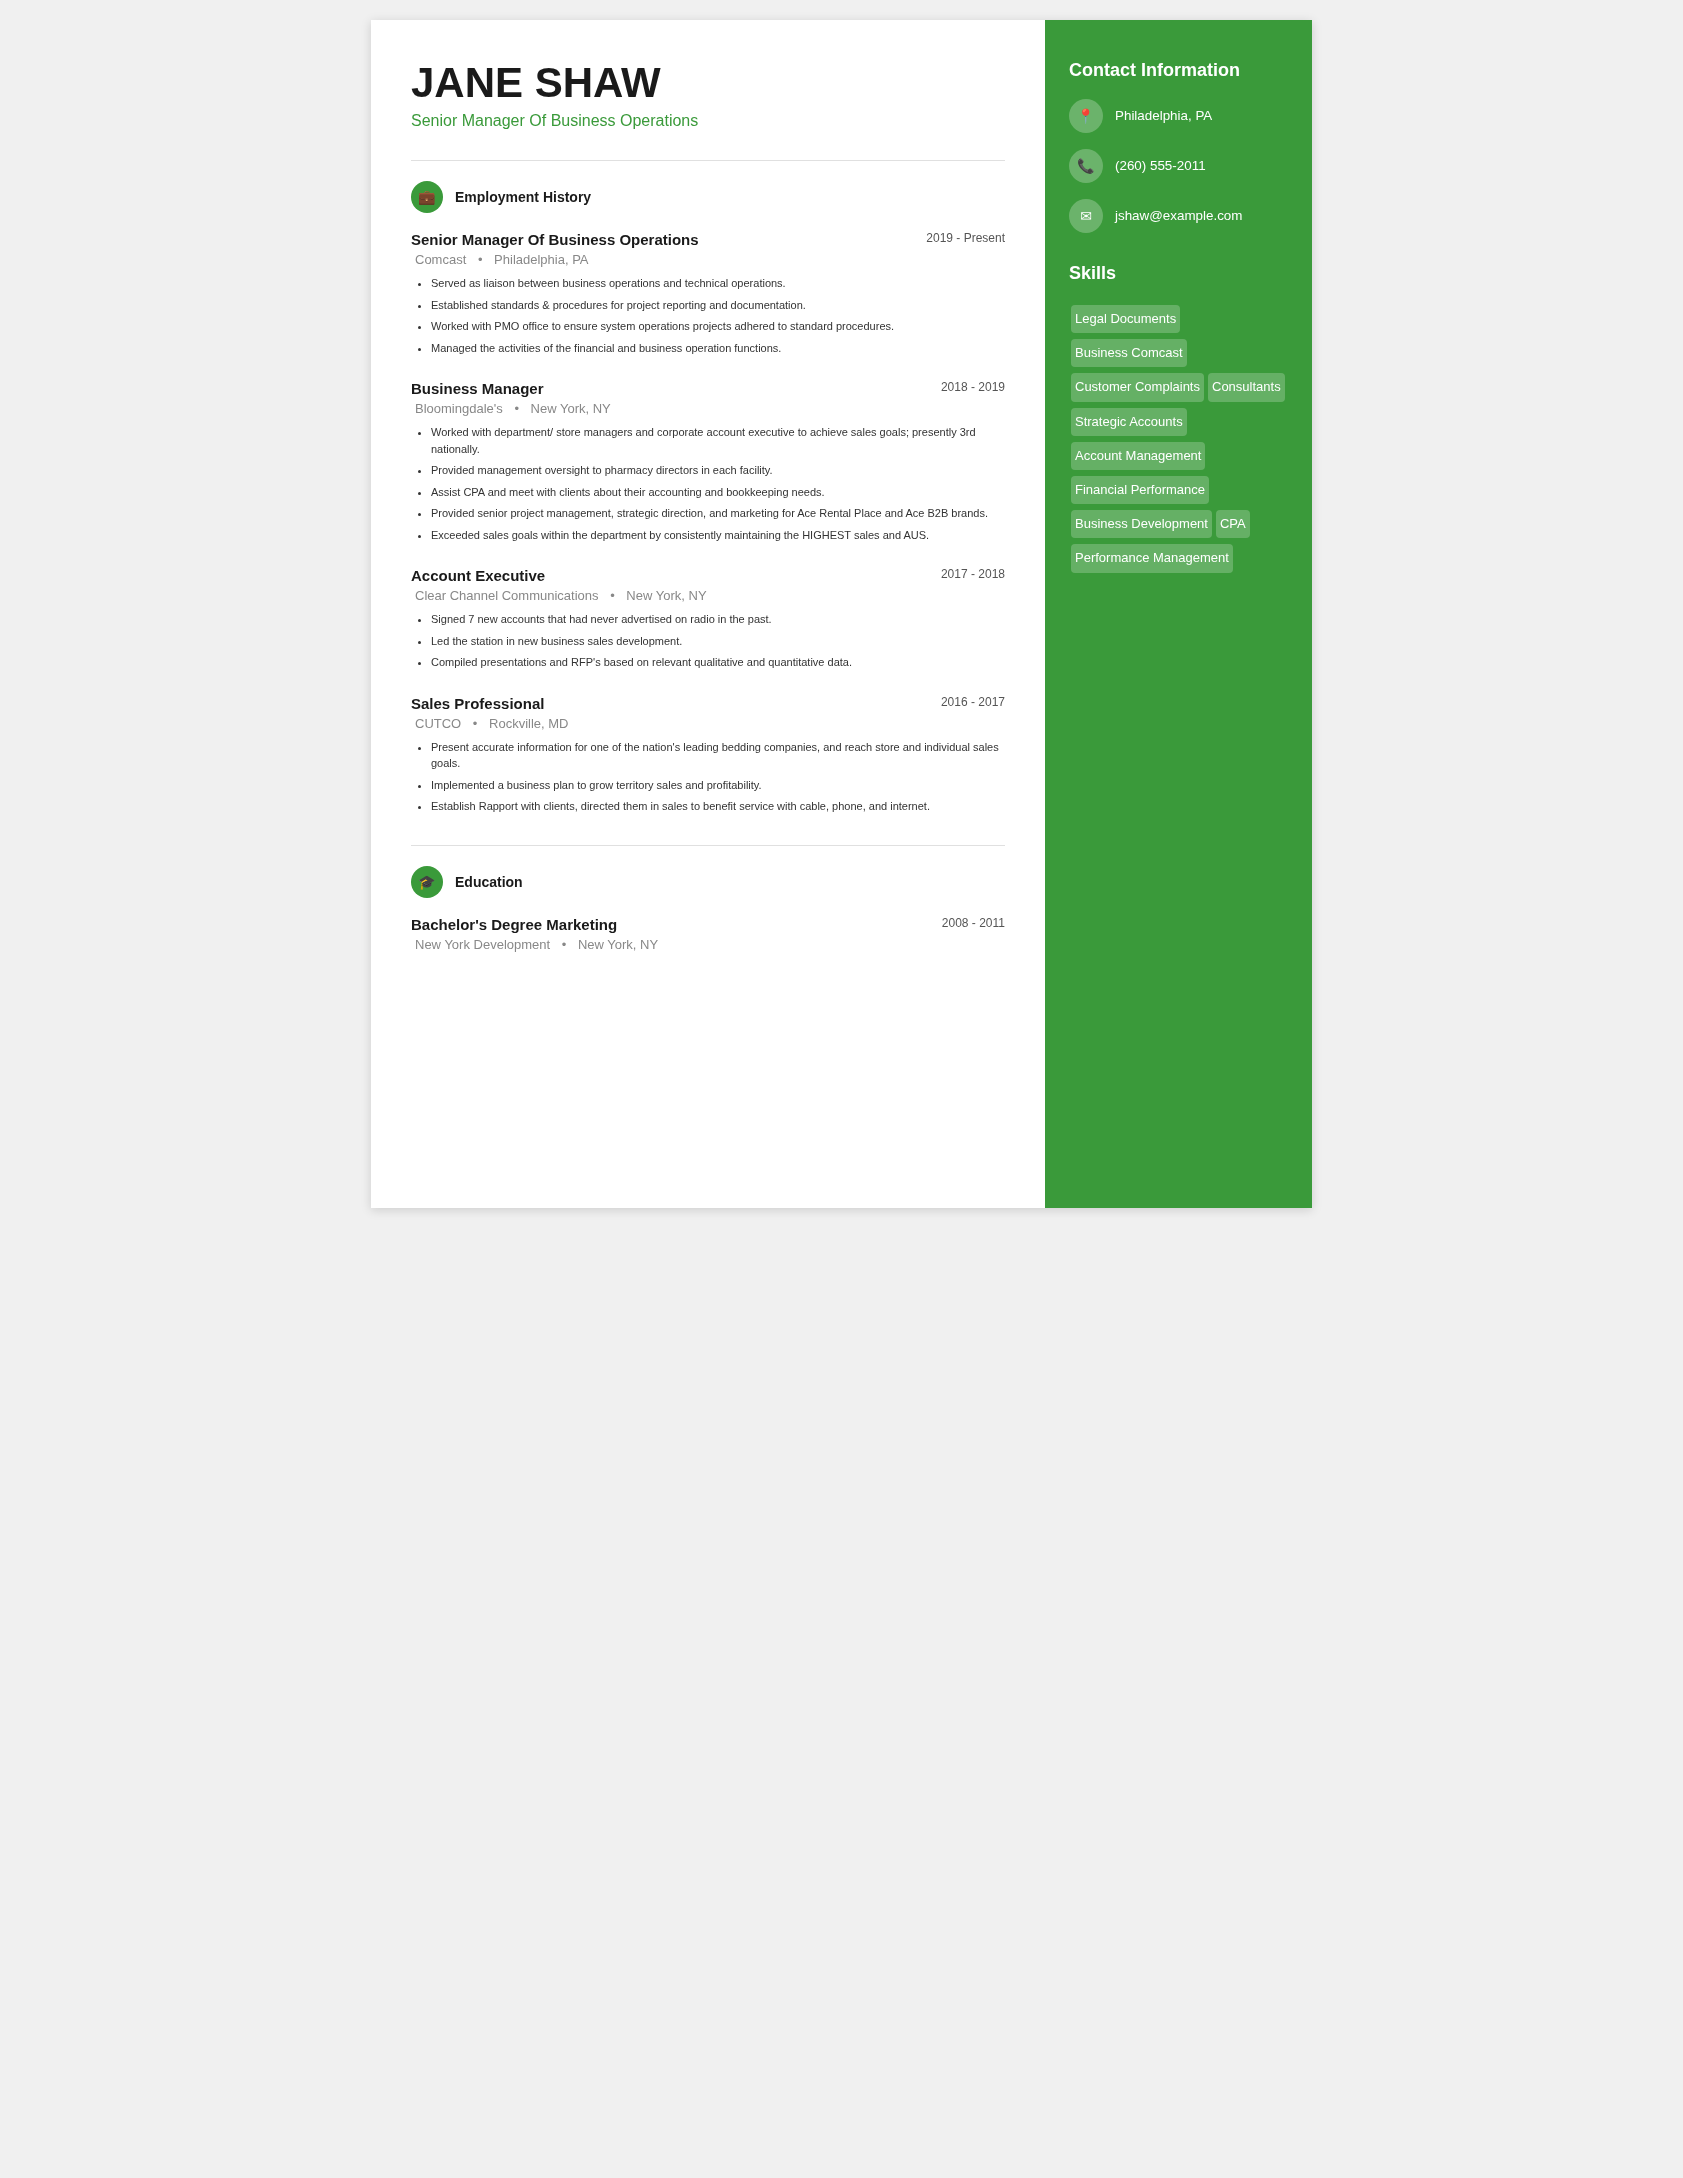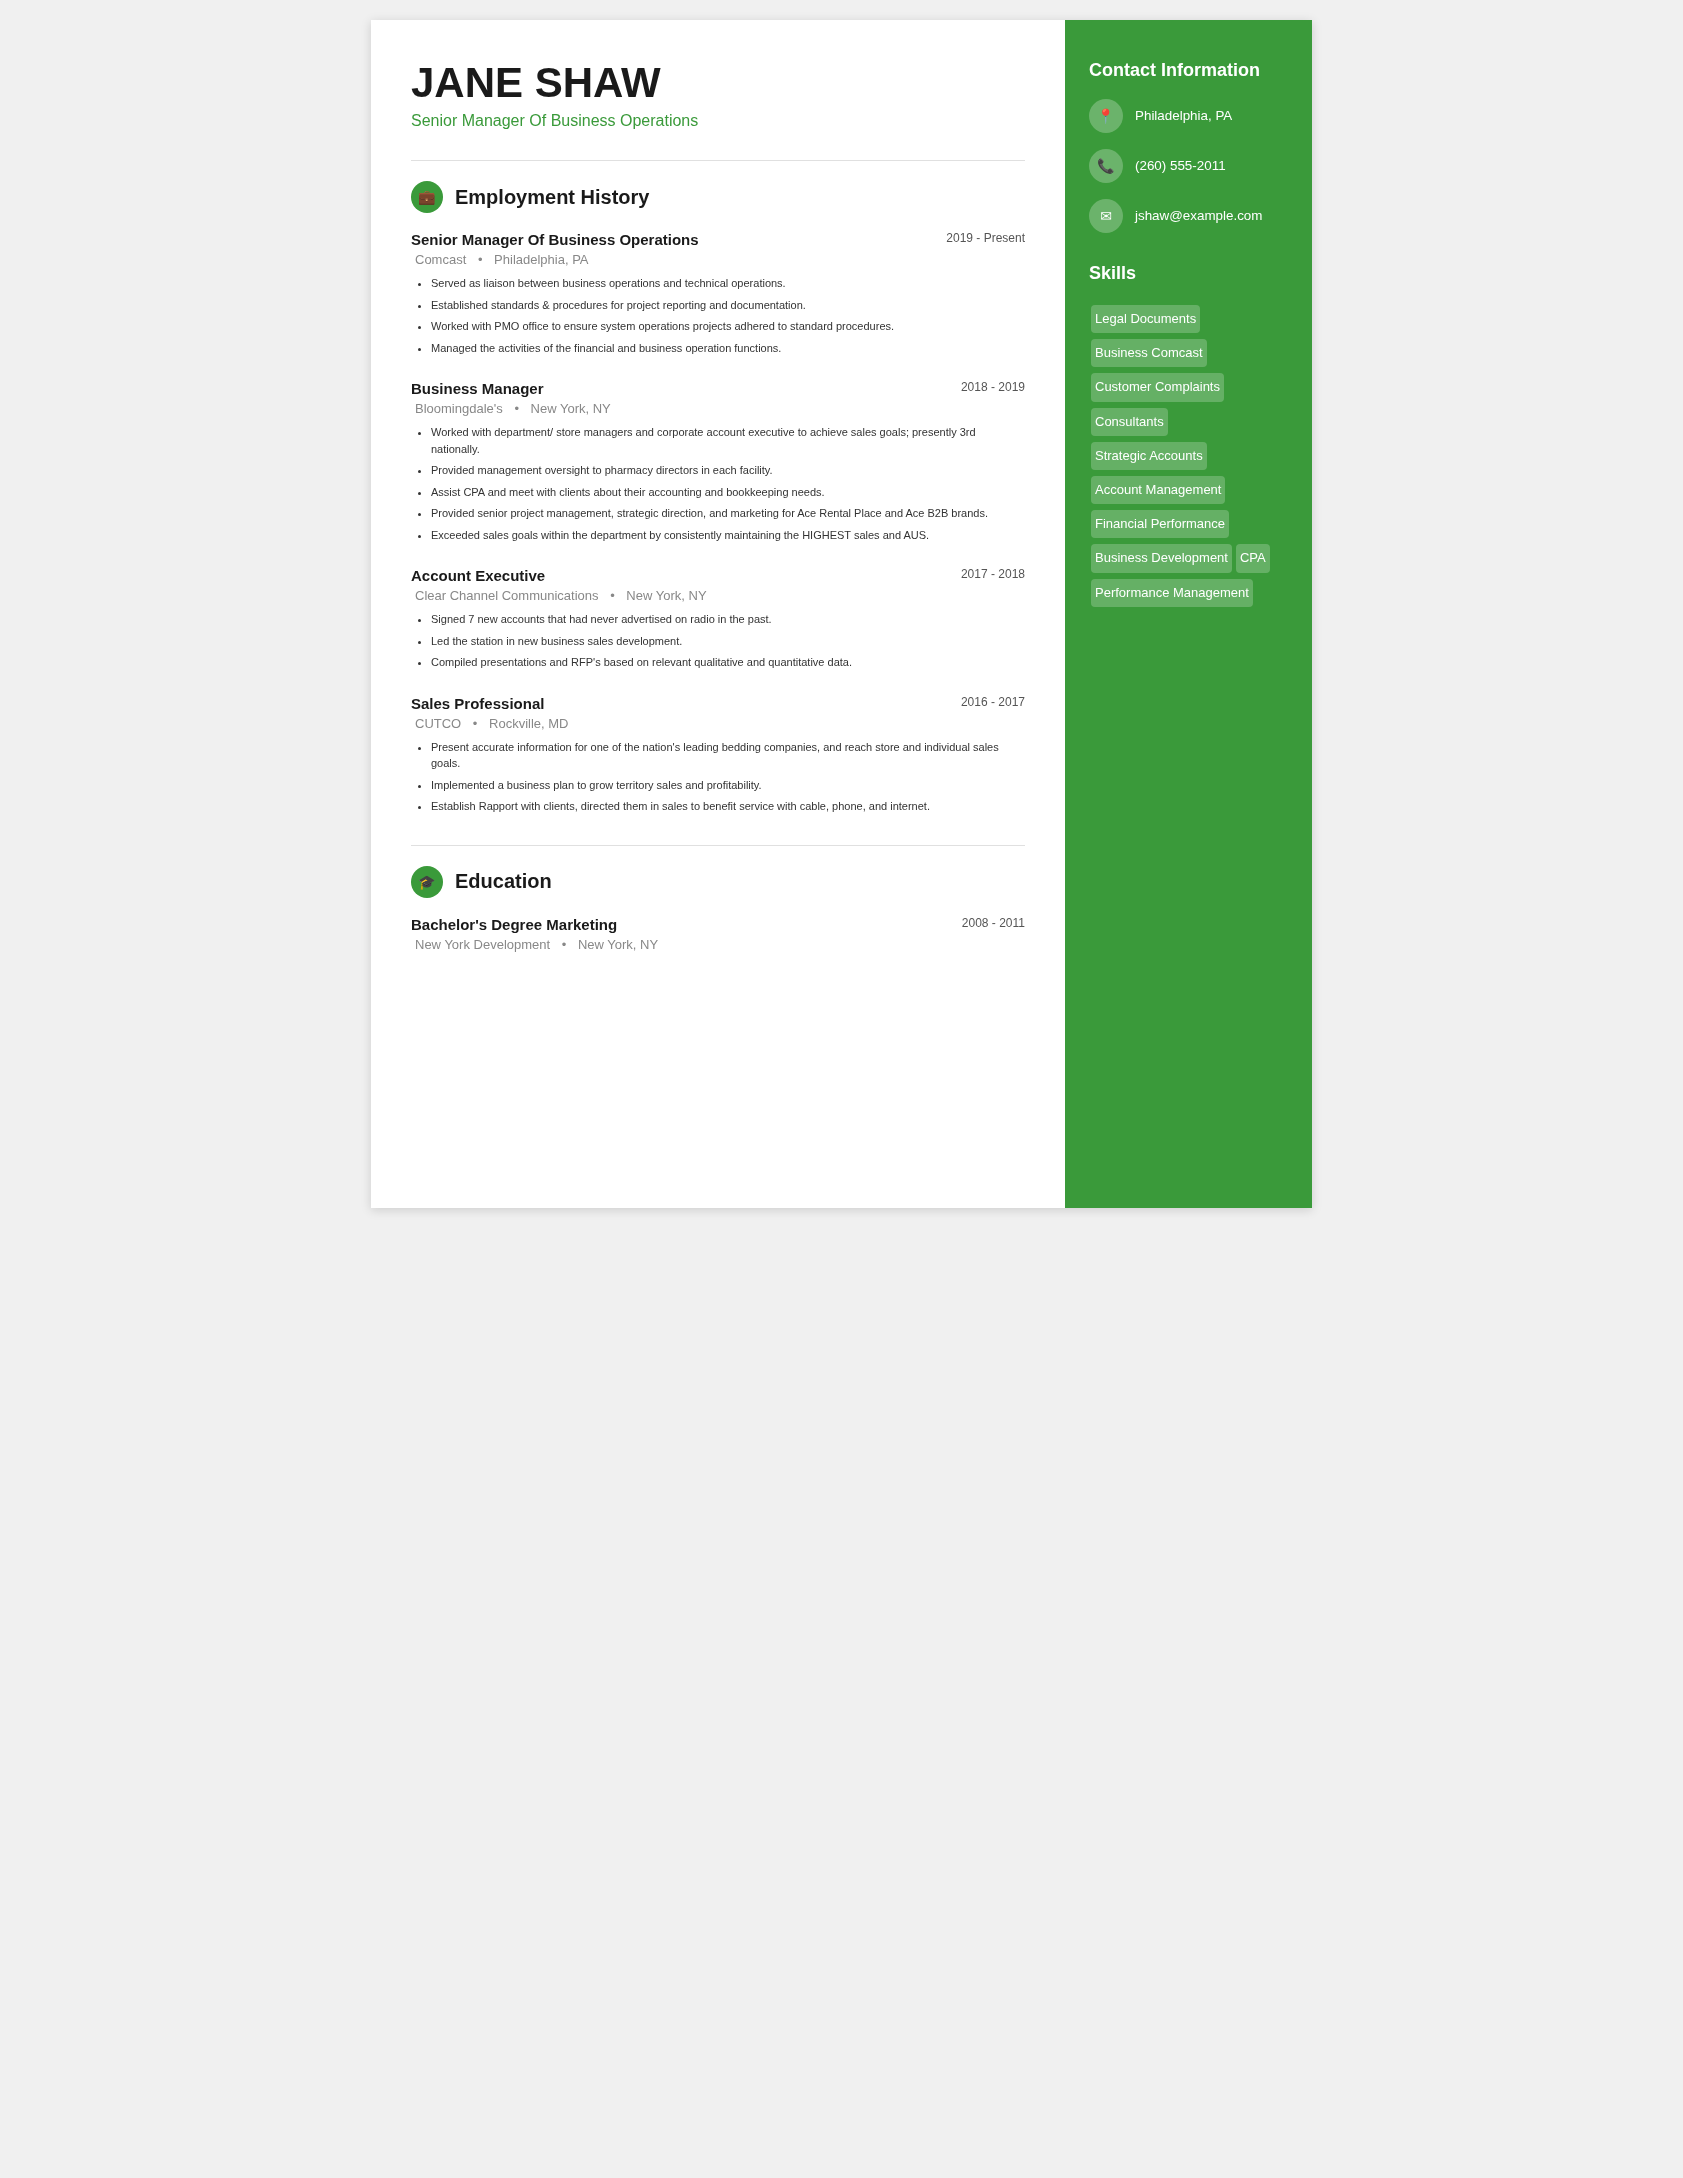--- a/index.html
+++ b/index.html
@@ -55,21 +55,21 @@
       background: #3a9a3a;
       border-radius: 50%;
       display: flex;
       align-items: center;
       justify-content: center;
       color: white;
       font-size: 14px;
       flex-shrink: 0;
     }
     .section-title {
-      font-size: 20px;
+      font-size: 14px;
       font-weight: 700;
       color: #1a1a1a;
     }
     .job-block {
       margin-bottom: 24px;
     }
     .job-header {
       display: flex;
       justify-content: space-between;
       align-items: flex-start;
@@ -102,21 +102,21 @@
       font-size: 11px;
       color: #333;
       margin-bottom: 5px;
       line-height: 1.5;
     }
     .edu-block {
       margin-bottom: 16px;
     }
     
     .right-col {
-      width: 247px;
+      width: 267px;
       background: #3a9a3a;
       padding: 40px 24px;
       color: white;
     }
     .contact-section {
       margin-bottom: 30px;
     }
     .sidebar-section-title {
       font-size: 18px;
       font-weight: 700;

